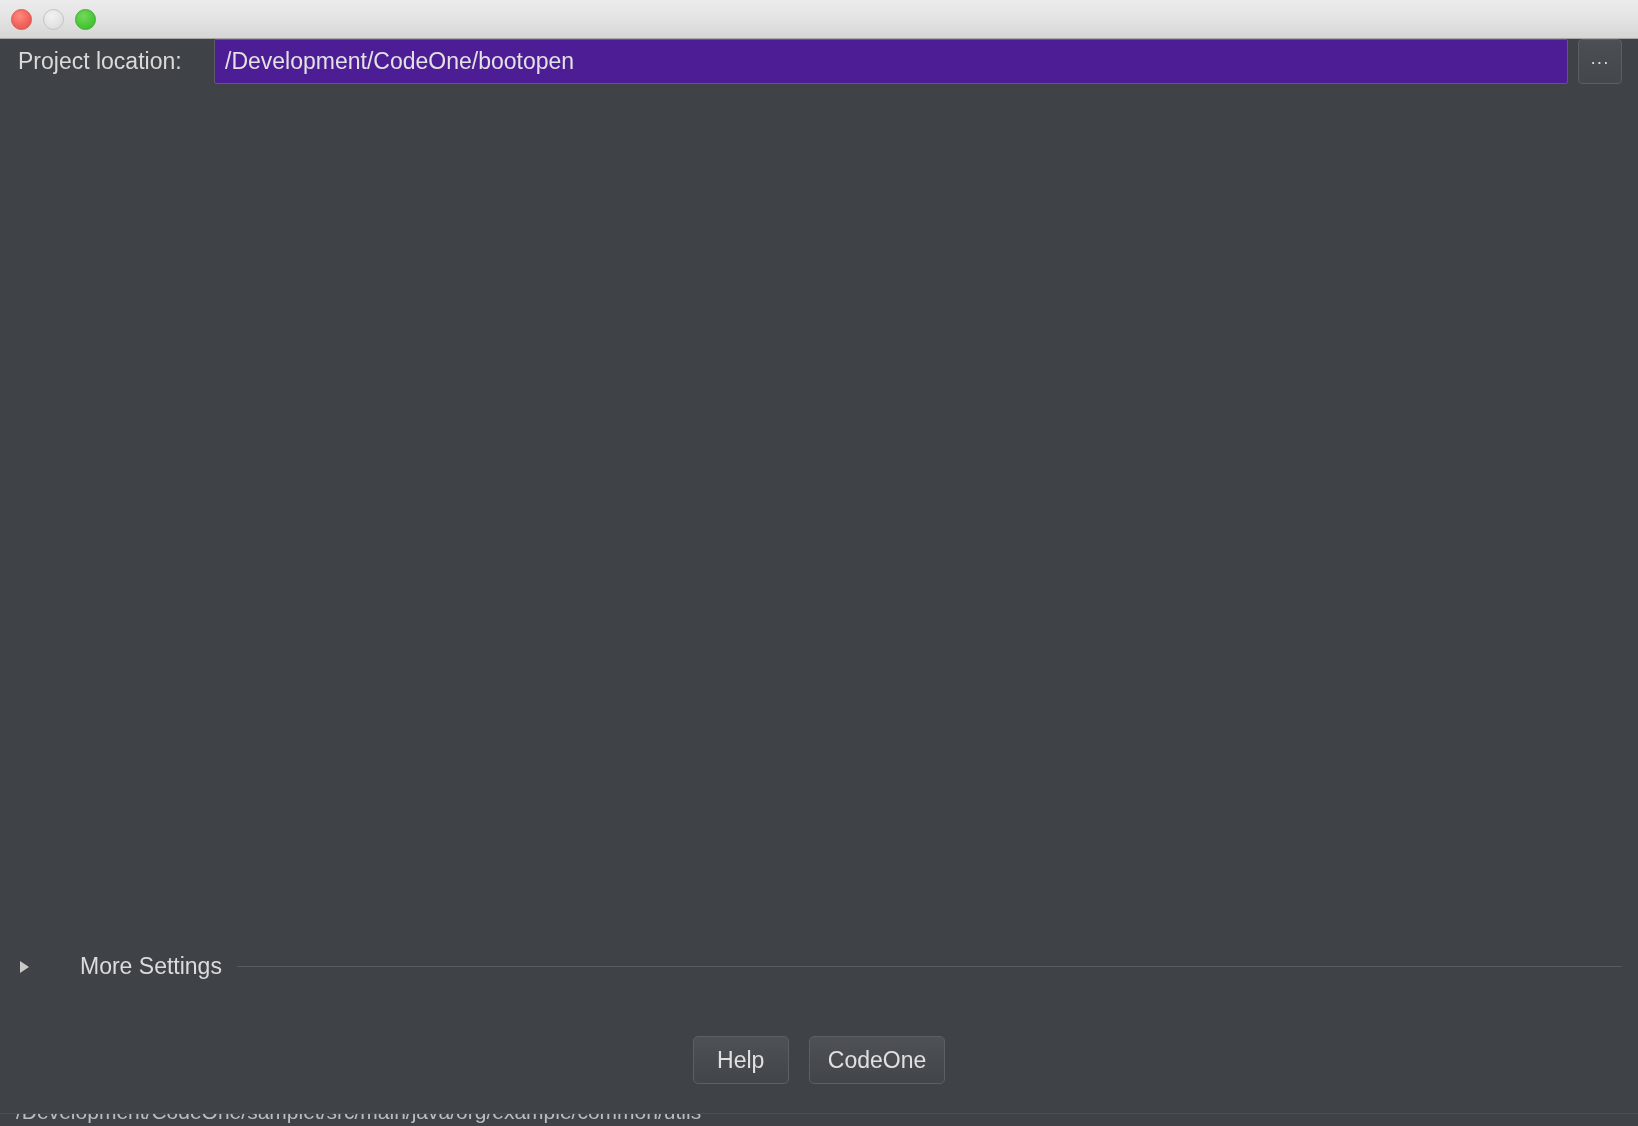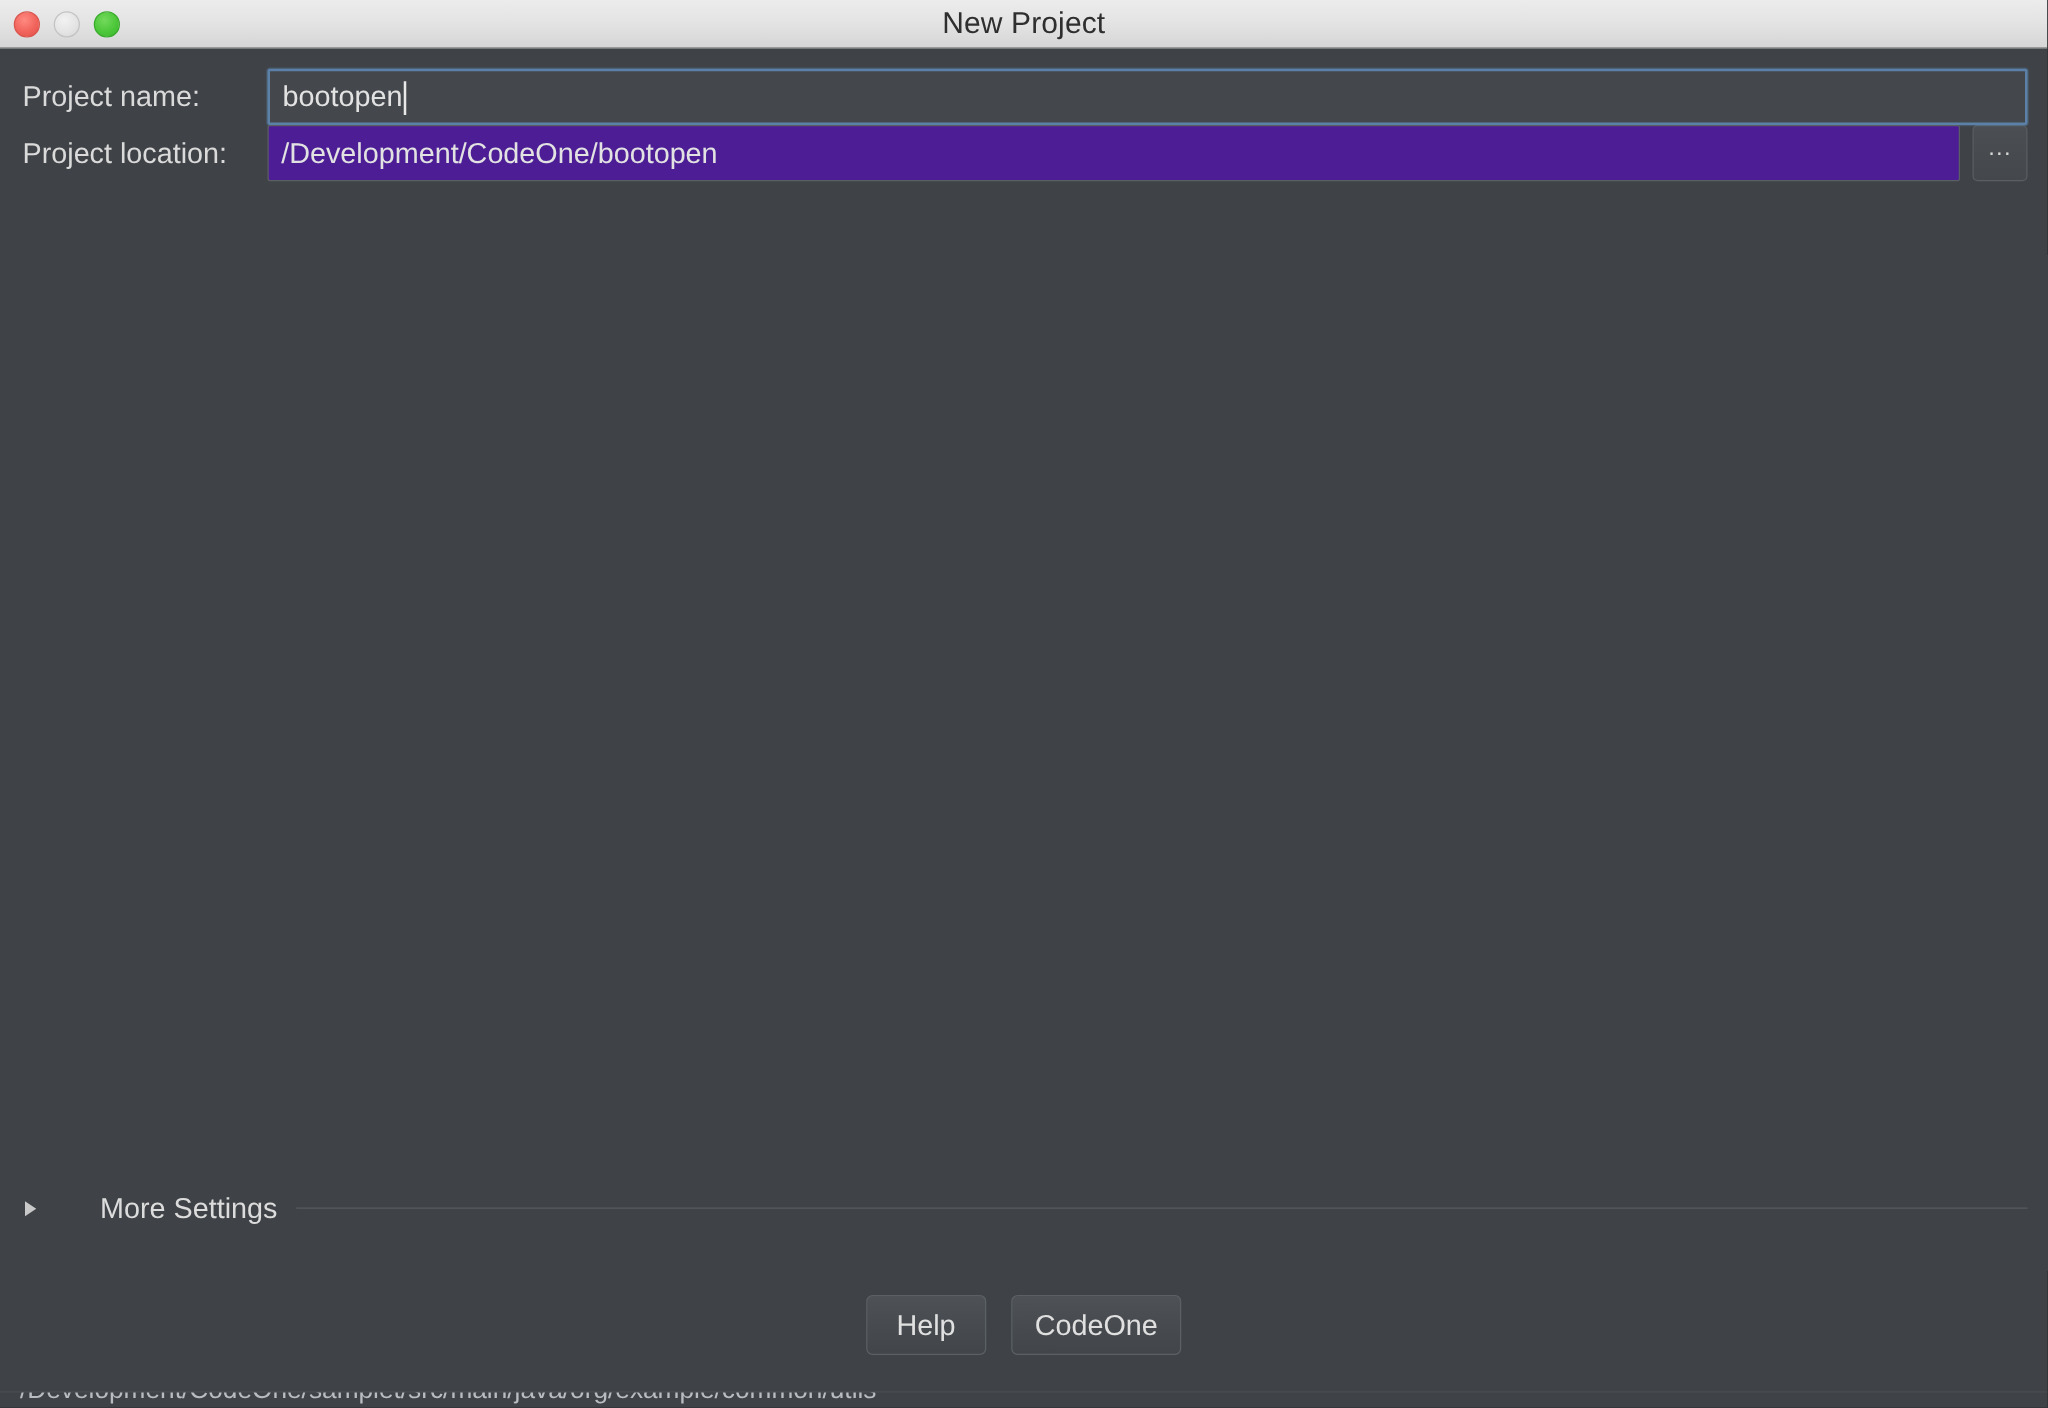--- a/index.html
+++ b/index.html
@@ -226,32 +226,24 @@
 <body>
 
 <div class="window">
 
   <div class="titlebar">
     <div class="traffic">
       <div class="light close"></div>
       <div class="light min"></div>
       <div class="light max"></div>
     </div>
-    <div class="title-text">New Project</div>
   </div>
 
   <div class="content">
 
-    <div class="field-row row-name">
-      <div class="field-label label-name">Project name:</div>
-      <div class="text-input focused">
-        <span>bootopen</span>
-          <span class="caret"></span>
-      </div>
-    </div>
 
     <div class="field-row row-loc">
       <div class="field-label label-loc">Project location:</div>
       <div class="text-input">
         <span>/Development/CodeOne/bootopen</span>
       </div>
       <div class="browse-btn">...</div>
     </div>
 
     <div class="more-settings">

